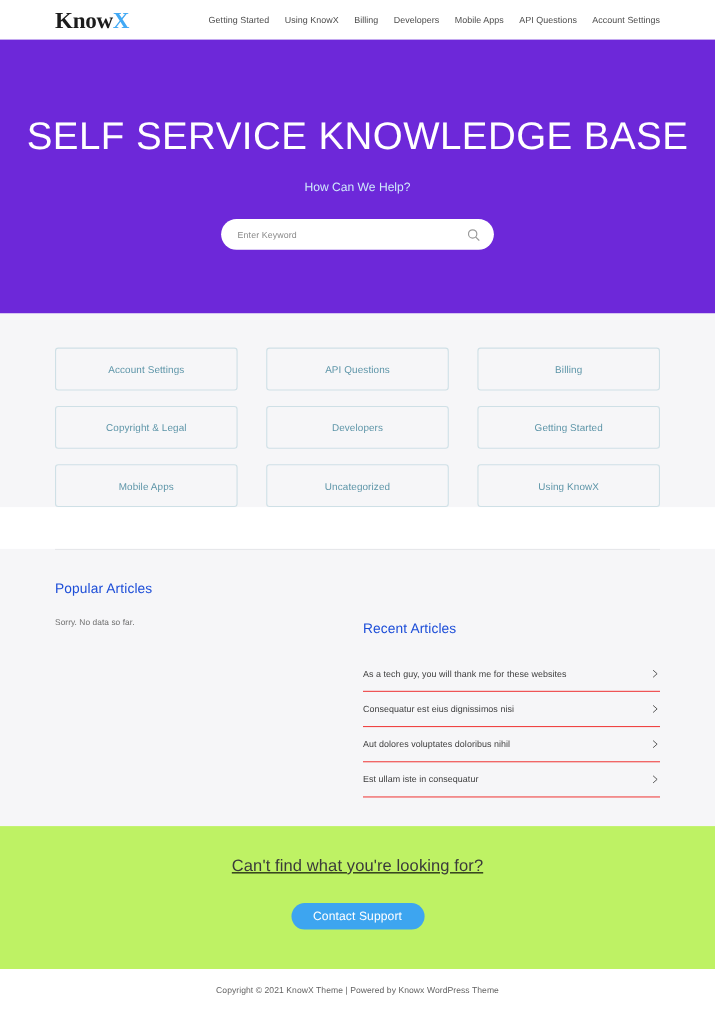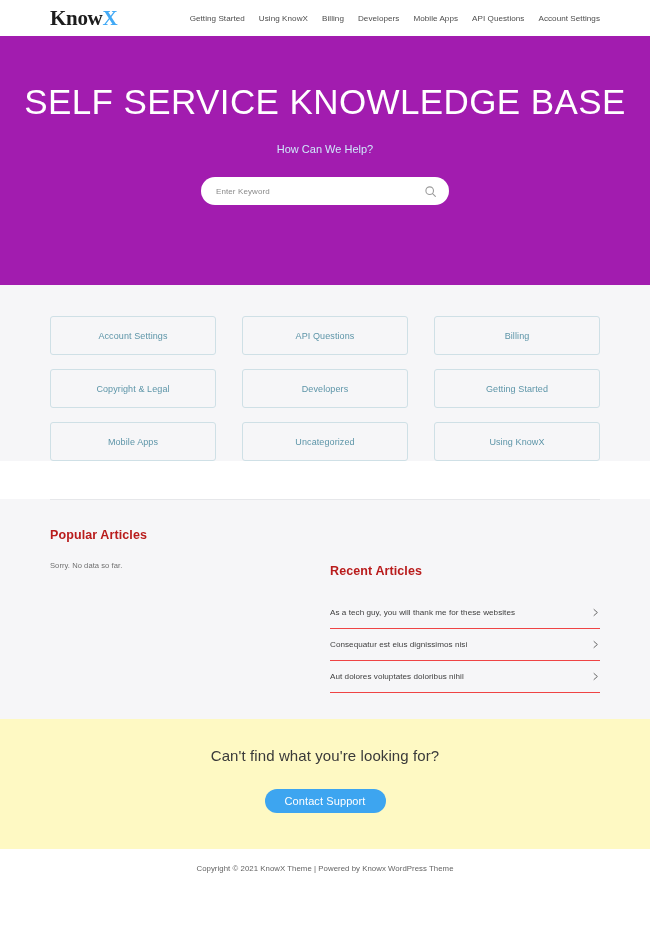--- a/index.html
+++ b/index.html
@@ -51,25 +51,25 @@
     font-size: 8.1px;
     color: #4d4d4d;
     white-space: nowrap;
     letter-spacing: 0.05px;
     cursor: pointer;
   }
 
   
   .hero {
     height: 249px;
-    background: #a21caf;
+    background: #6d28d9;
     display: flex;
     flex-direction: column;
     align-items: center;
-    padding-top: 48px;
+    padding-top: 70px;
   }
   .hero-title {
     font-size: 35px;
     font-weight: 400;
     color: #ffffff;
     letter-spacing: 0.4px;
     line-height: 1;
     white-space: nowrap;
   }
   .hero-sub {
@@ -141,22 +141,22 @@
   .articles-cols {
     display: flex;
     padding-top: 28px;
     padding-bottom: 26px;
   }
   .col-popular { width: 280px; flex: 0 0 280px; }
   .col-recent  { flex: 1; margin-top: 36px; }
 
   .col-head {
     font-size: 12.5px;
-    color: #b91c1c;
-    font-weight: 700;
+    color: #1d4ed8;
+    font-weight: 400;
     letter-spacing: 0.1px;
     margin-bottom: 19px;
   }
   .empty-note {
     font-size: 7.6px;
     color: #6f6f6f;
     letter-spacing: 0.05px;
   }
 
   .article-row {
@@ -170,23 +170,24 @@
   .article-title {
     font-size: 8.1px;
     color: #3d3d3d;
     letter-spacing: 0.05px;
     flex: 1;
   }
   .chevron { width: 9px; height: 9px; flex: 0 0 auto; display: block; }
 
   
   .cta {
-    background: #fef9c3;
+    background: #bef264;
     padding: 28px 0 36px 0;
     text-align: center;
+    text-decoration: underline;
   }
   .cta-title {
     font-size: 15px;
     color: #3a3a3a;
     font-weight: 400;
     letter-spacing: 0.1px;
   }
   .cta-sub {
     margin-top: 17px;
     font-size: 10.5px;
@@ -317,20 +318,26 @@
         </div>
 
 
         <div class="article-row">
           <span class="article-title">Aut dolores voluptates doloribus nihil</span>
           <svg class="chevron" viewBox="0 0 24 24" fill="none" stroke="#4a4a4a" stroke-width="2.2" stroke-linecap="round" stroke-linejoin="round">
             <polyline points="8,4 17,12 8,20"></polyline>
           </svg>
         </div>
 
+        <div class="article-row">
+          <span class="article-title">Est ullam iste in consequatur</span>
+          <svg class="chevron" viewBox="0 0 24 24" fill="none" stroke="#4a4a4a" stroke-width="2.2" stroke-linecap="round" stroke-linejoin="round">
+            <polyline points="8,4 17,12 8,20"></polyline>
+          </svg>
+        </div>
 
       </div>
     </div>
   </section>
 
   <section class="cta">
     <div class="cta-title">Can't find what you're looking for?</div>
     <button class="cta-btn">Contact Support</button>
   </section>
 

